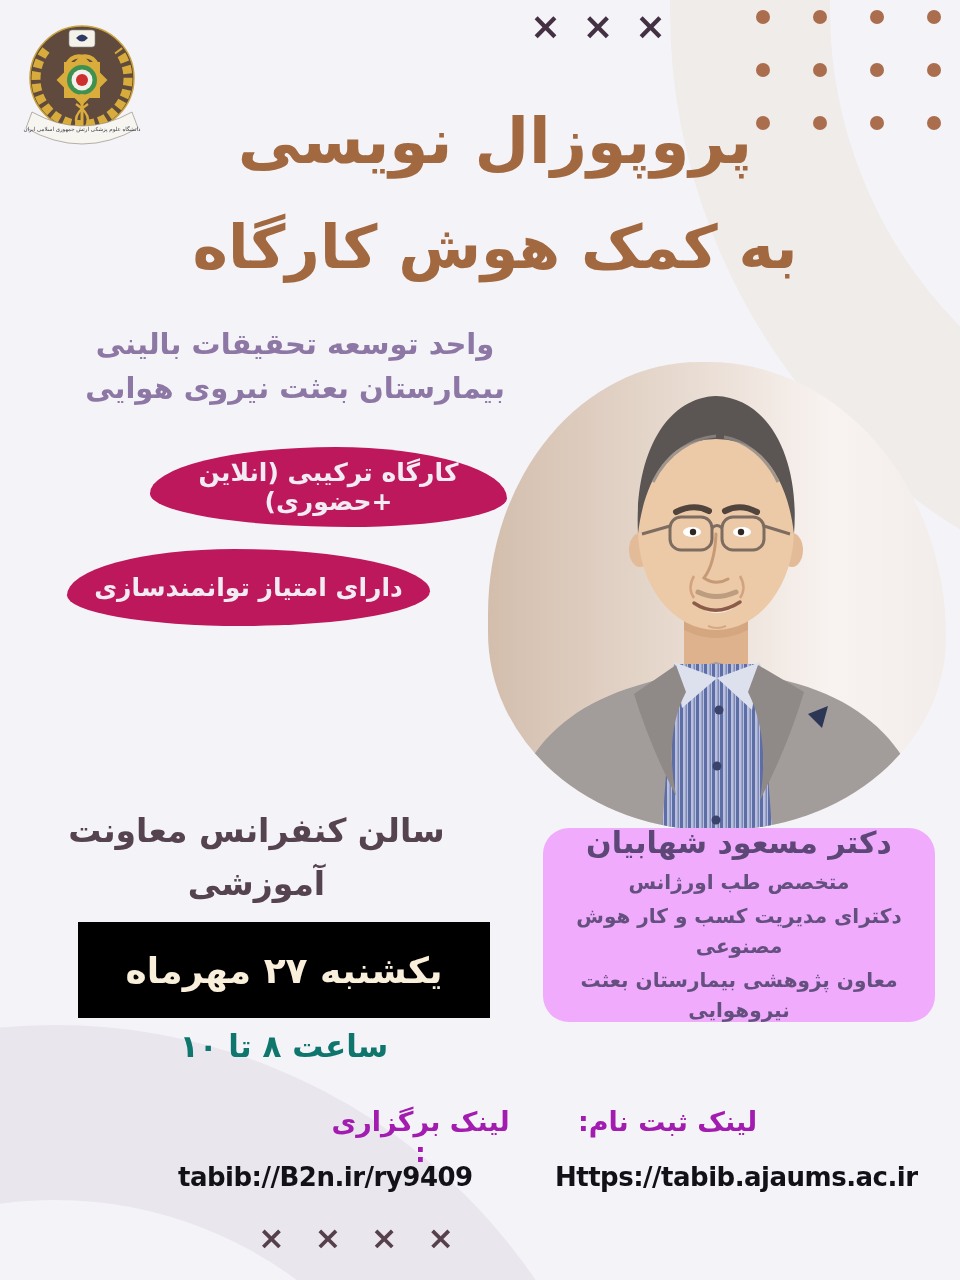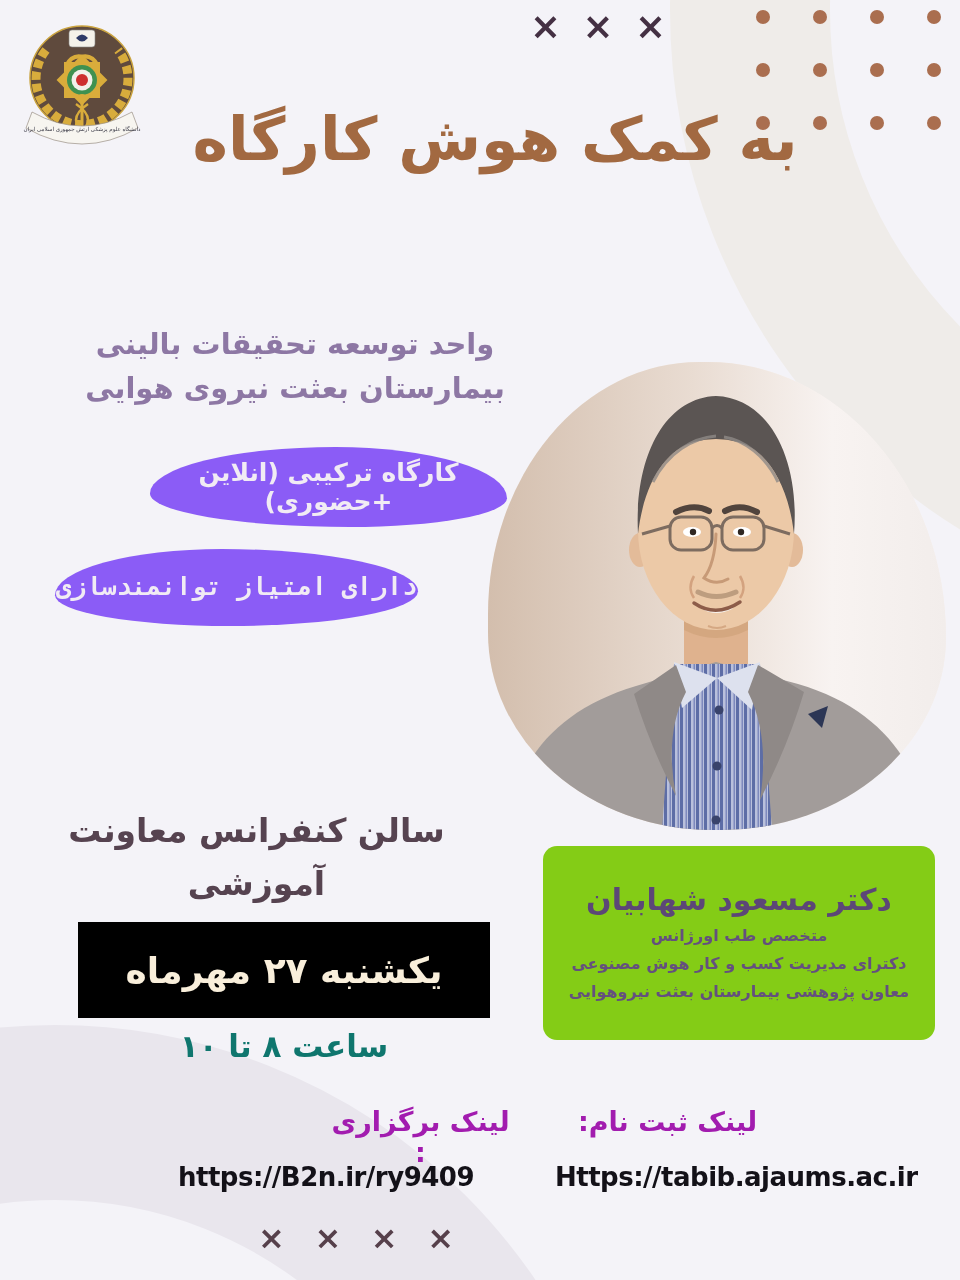--- a/index.html
+++ b/index.html
@@ -29,50 +29,50 @@
   .title{left:120px;top:88px;width:750px;text-align:center;direction:rtl;
          color:#a26941;font-weight:bold;line-height:1.72;}
   .title .l1{font-size:63px;}
   .title .l2{font-size:60px;}
 
   
   .subtitle{left:55px;top:322px;width:480px;text-align:center;direction:rtl;
             color:#8d77a4;font-weight:bold;font-size:29px;line-height:1.52;}
 
   
-  .badge{position:absolute;background:#8b5cf6;color:#f1ebf4;direction:rtl;
+  .badge{position:absolute;background:#be185d;color:#f1ebf4;direction:rtl;
          display:flex;align-items:center;justify-content:center;
          font-size:25px;font-weight:bold;text-align:center;}
   .badge1{left:150px;top:447px;width:357px;height:80px;
           border-radius:52% 48% 44% 56% / 58% 64% 36% 42%;}
-  .badge2{left:55px;top:549px;width:363px;height:77px;
-          border-radius:46% 54% 52% 48% / 60% 55% 45% 40%;font-family:Liberation Mono, monospace;}
+  .badge2{left:67px;top:549px;width:363px;height:77px;
+          border-radius:46% 54% 52% 48% / 60% 55% 45% 40%;}
   .badge3{left:97px;top:644px;width:372px;height:77px;
           border-radius:50% 50% 46% 54% / 62% 58% 42% 38%;}
 
   
   .photo{left:488px;top:362px;width:458px;height:468px;overflow:hidden;
          border-radius:47% 53% 50% 50% / 55% 60% 42% 43%;background:#f6f0ee;}
   .photo svg{display:block;width:100%;height:100%;}
 
   
   .venue{left:4px;top:804px;width:505px;text-align:center;direction:rtl;
          color:#564350;font-weight:bold;font-size:33px;line-height:1.62;}
   .datebox{left:78px;top:922px;width:412px;height:96px;background:#000000;
            display:flex;align-items:center;justify-content:center;direction:rtl;
            color:#f9efdb;font-size:36px;font-weight:bold;}
   .time{left:78px;top:1028px;width:412px;text-align:center;direction:rtl;
         color:#0f766e;font-weight:bold;font-size:31px;}
 
   
-  .card{left:543px;top:846px;width:392px;height:194px;background:#84cc16;
-        border-radius:14px;direction:rtl;text-align:center;
+  .card{left:543px;top:828px;width:392px;height:194px;background:#f0abfc;
+        border-radius:26px;direction:rtl;text-align:center;
         display:flex;flex-direction:column;justify-content:center;gap:4px;padding:6px 10px;box-sizing:border-box;}
   .card .name{font-size:30px;font-weight:bold;color:#5c4777;margin-bottom:3px;}
-  .card .role{font-size:16px;font-weight:bold;color:#64507e;line-height:1.5;}
+  .card .role{font-size:20px;font-weight:bold;color:#64507e;line-height:1.5;}
 
   
   .linklabel{position:absolute;direction:rtl;color:#a21caf;font-weight:bold;font-size:27px;text-align:center;}
   .linkurl{position:absolute;color:#131118;font-weight:bold;font-size:26px;text-align:center;letter-spacing:-0.5px;}
   .lbl-register{left:570px;top:1106px;width:195px;}
   .url-register{left:555px;top:1162px;width:310px;}
   .lbl-event{left:328px;top:1106px;width:185px;}
   .url-event{left:178px;top:1162px;width:272px;}
 
   .logo{left:22px;top:14px;width:120px;height:148px;}
@@ -121,20 +121,21 @@
     </svg>
   </div>
 
   <div class="abs xrow xrow-top">
     <span>×</span>
     <span>×</span>
     <span>×</span>
   </div>
 
   <div class="abs title">
+    <div class="l1">پروپوزال نویسی</div>
     <div class="l2">به کمک هوش کارگاه</div>
   </div>
 
   <div class="abs subtitle">
     <div>واحد توسعه تحقیقات بالینی</div>
     <div>بیمارستان بعثت نیروی هوایی</div>
   </div>
 
   <div class="badge badge1">
     <span>کارگاه ترکیبی (انلاین +حضوری)</span>
@@ -223,21 +224,21 @@
   <div class="abs card">
     <div class="name">دکتر مسعود شهابیان</div>
     <div class="role">متخصص طب اورژانس</div>
     <div class="role">دکترای مدیریت کسب و کار هوش مصنوعی</div>
     <div class="role">معاون پژوهشی بیمارستان بعثت نیروهوایی</div>
   </div>
 
   <div class="linklabel lbl-register">لینک ثبت نام:</div>
   <div class="linkurl url-register">Https://tabib.ajaums.ac.ir</div>
   <div class="linklabel lbl-event">لینک برگزاری :</div>
-  <div class="linkurl url-event">https://B2n.ir/ry9409</div>
+  <div class="linkurl url-event">tabib://B2n.ir/ry9409</div>
 
   <div class="abs xrow xrow-bottom">
     <span>×</span>
     <span>×</span>
     <span>×</span>
     <span>×</span>
   </div>
 
 </div>
 

